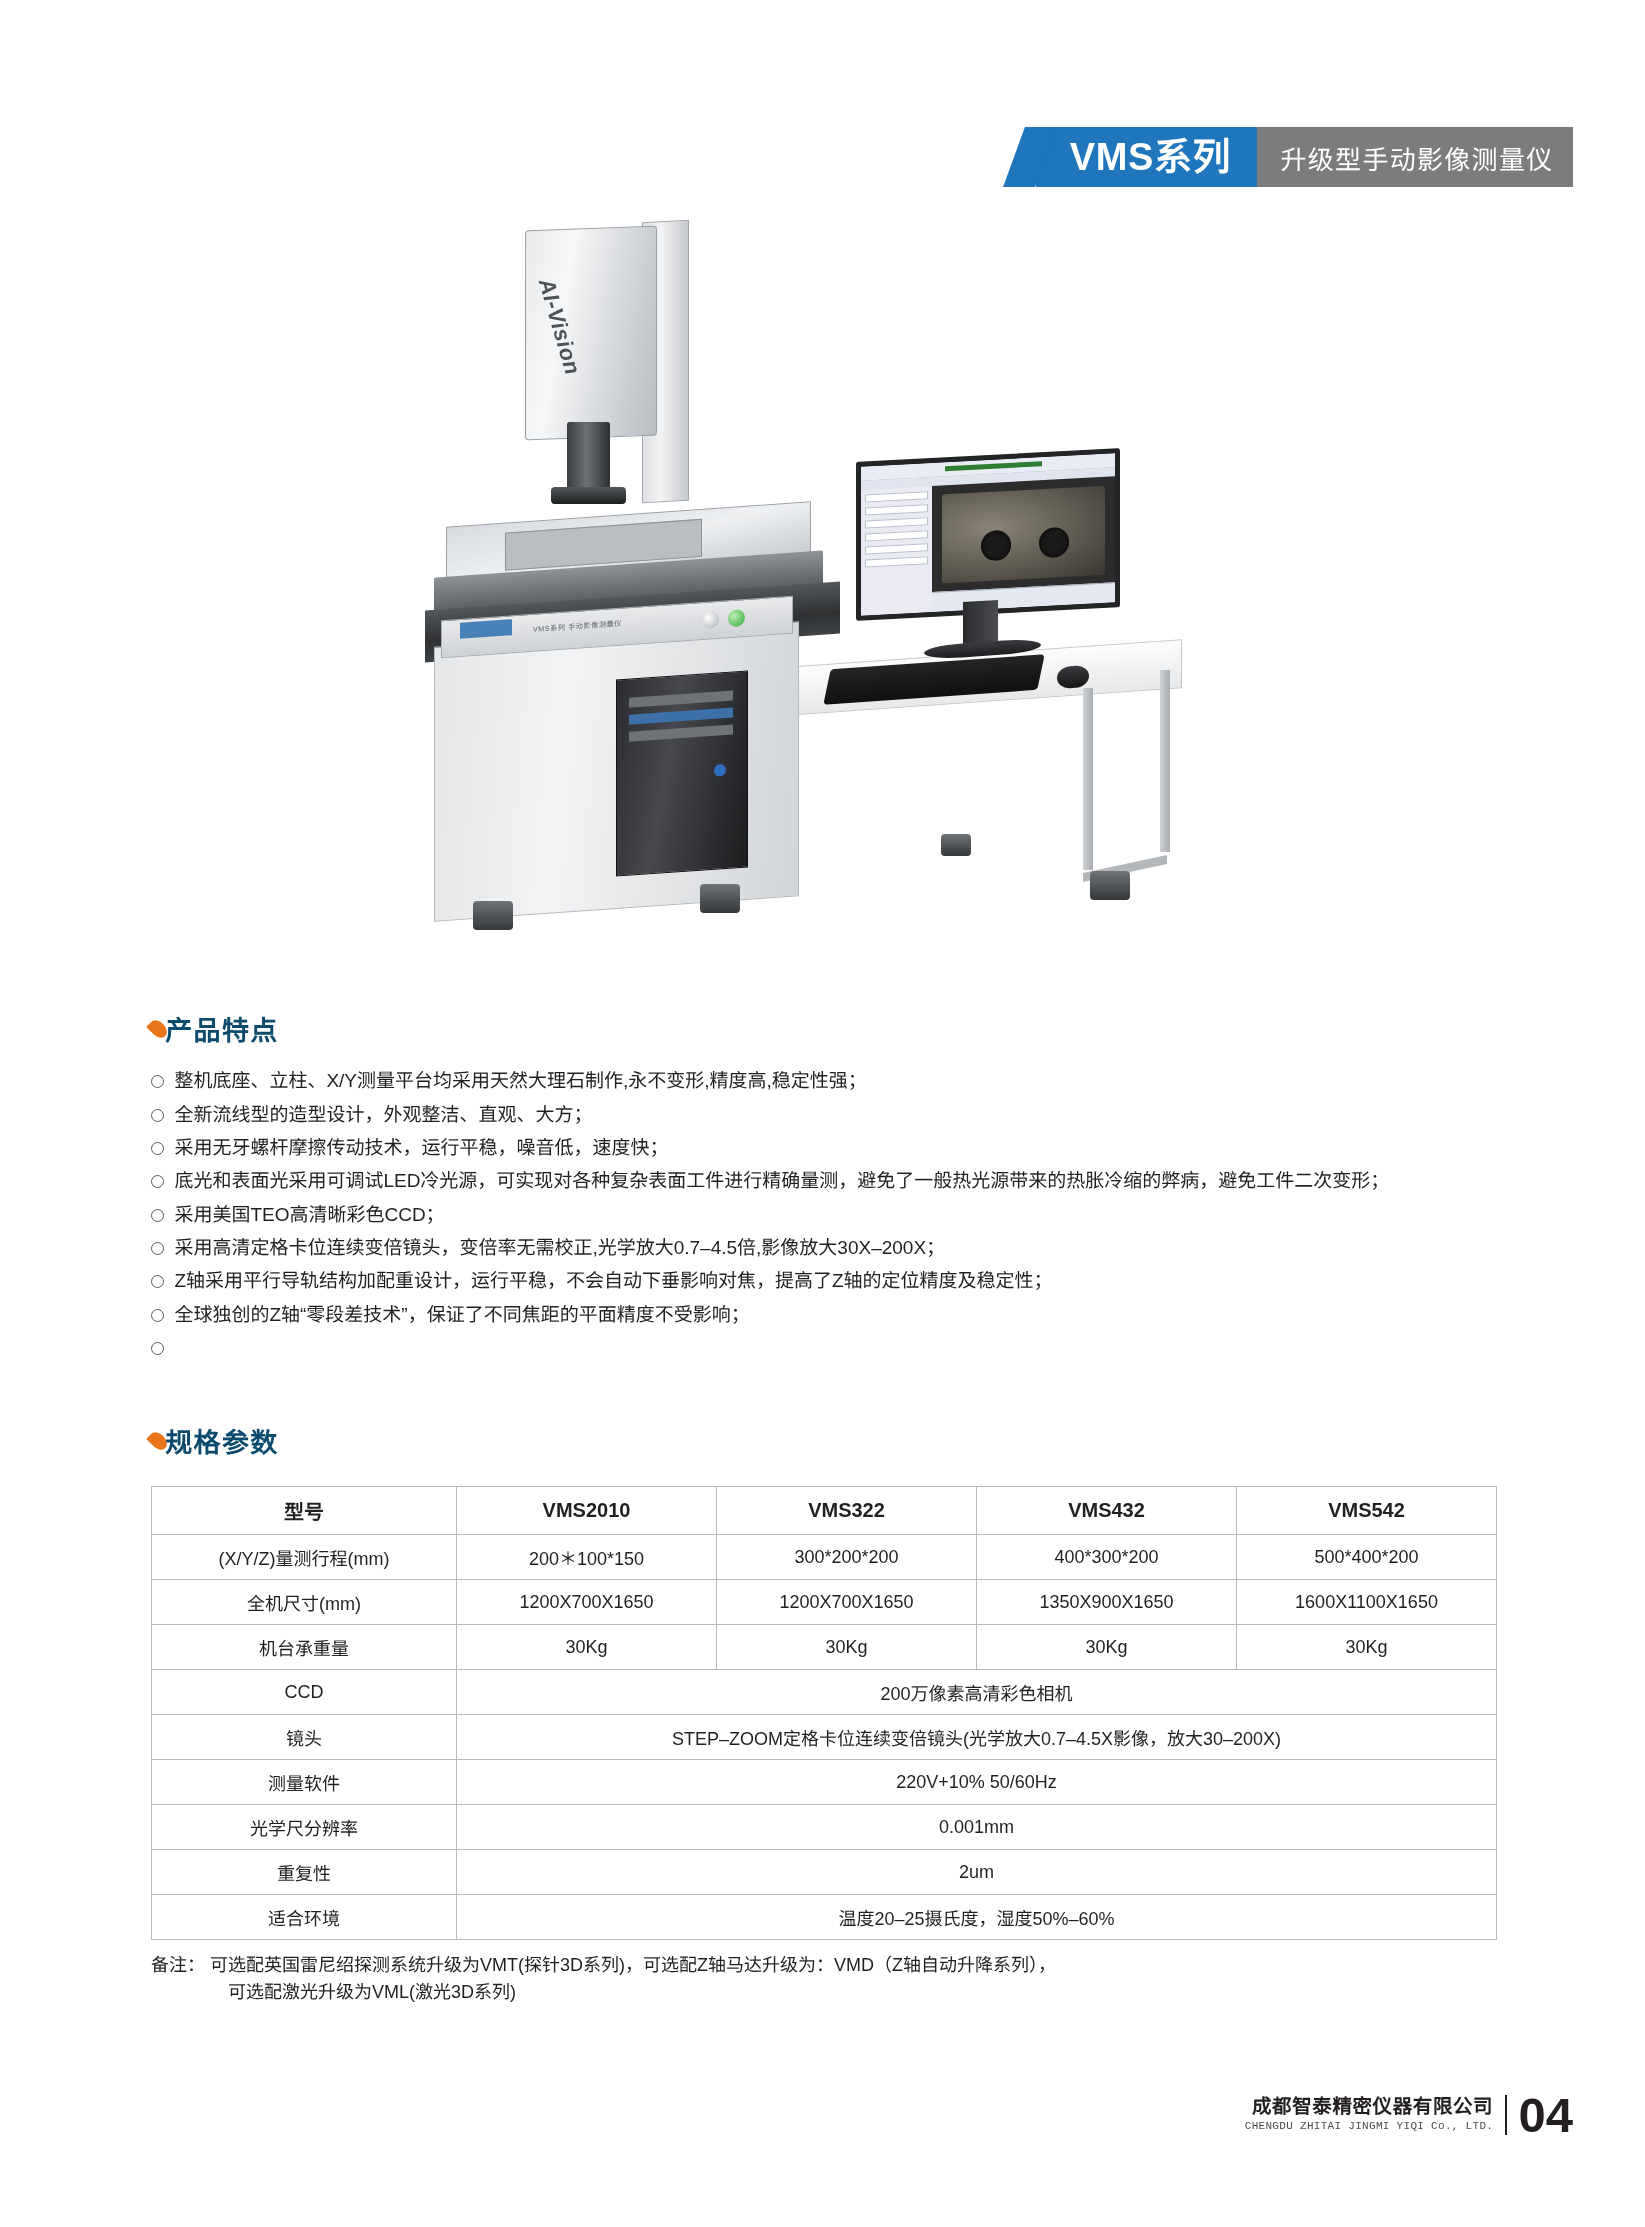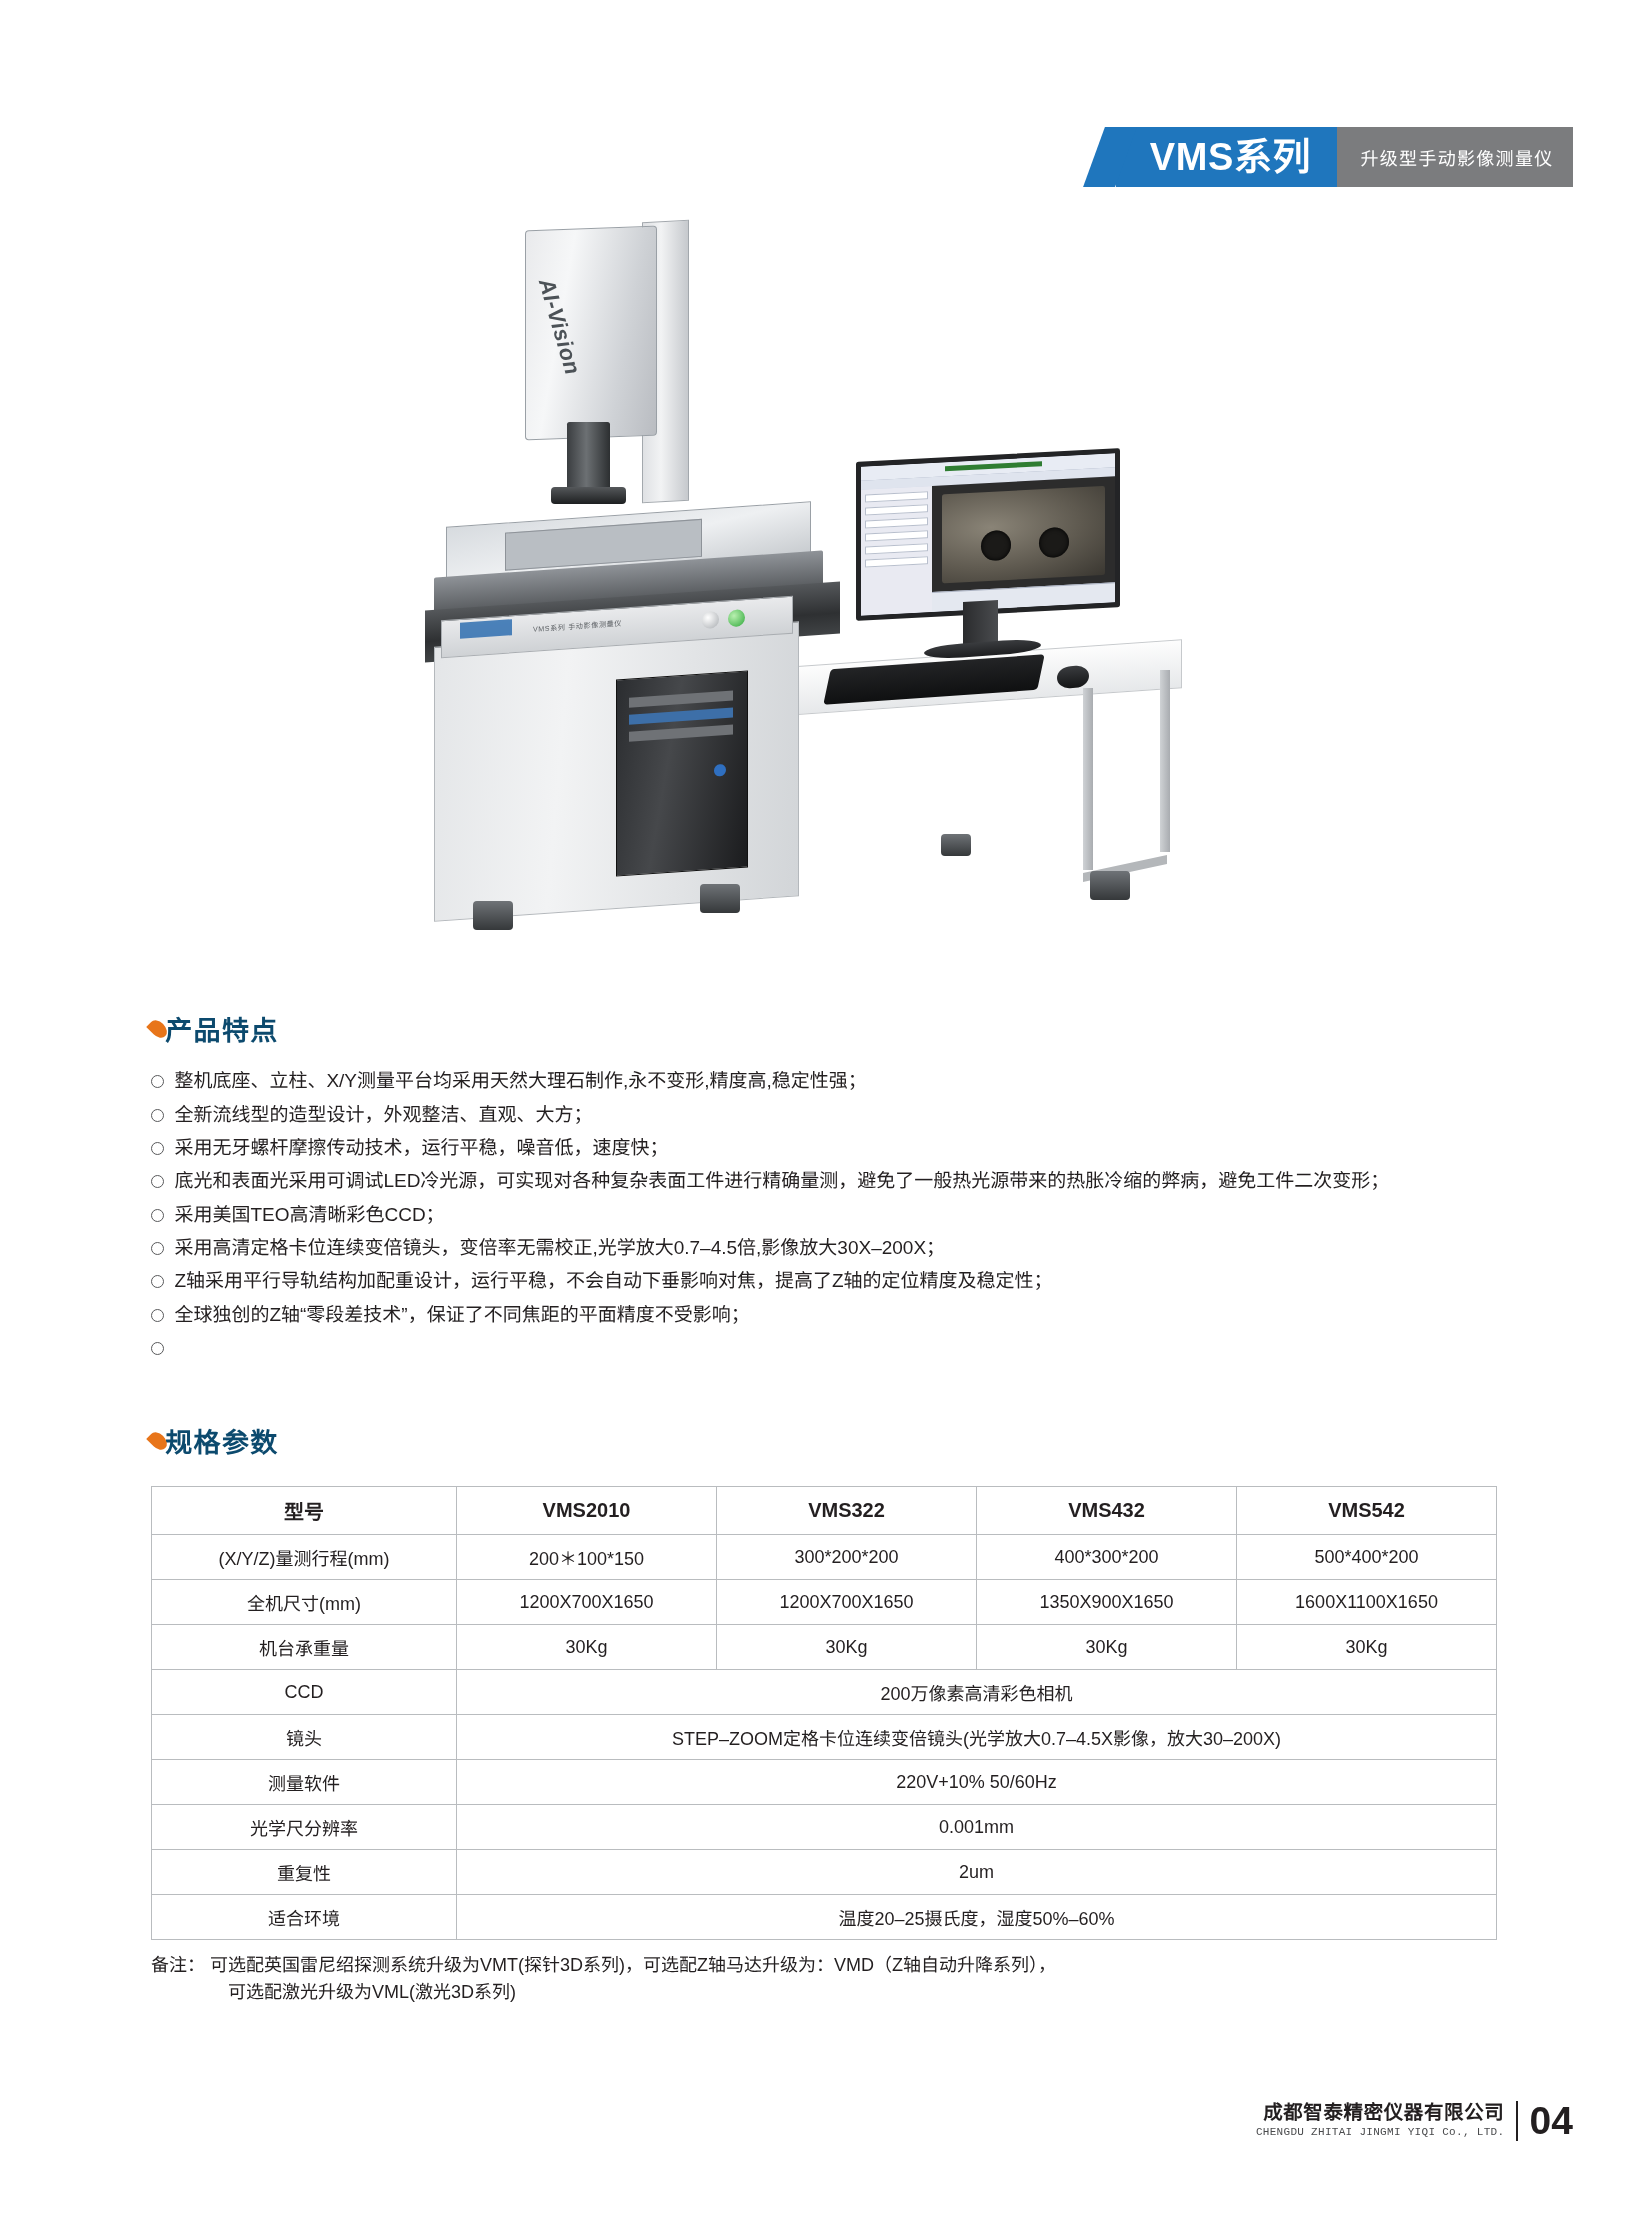--- a/index.html
+++ b/index.html
@@ -43,21 +43,21 @@
     left: -22px;
     top: 0;
     bottom: 0;
     width: 32px;
     background: #1f76bd;
     transform: skewX(-20deg);
   }
   .banner-right {
     background: #7b7c7e;
     color: #ffffff;
-    font-size: 18px;
+    font-size: 26px;
     letter-spacing: 1.3px;
     padding: 0 19.5px 0 23.4px;
     display: flex;
     align-items: center;
   }
 
   
   .photo-area {
     position: absolute;
     left: 337px;
@@ -404,21 +404,21 @@
     right: 73px;
     bottom: 84px;
     display: flex;
     align-items: center;
     gap: 11.7px;
   }
   .footer .names { text-align: right; line-height: 1.25; font-family: Liberation Mono, monospace; }
   .footer .cn { font-size: 19.5px; font-weight: bold; color: #231f20; letter-spacing: 0.6px;}
   .footer .en { font-size: 11px; color: #4a4b4d; letter-spacing: 0.3px;}
   .footer .bar { width: 1.9px; height: 40px; background: #231f20; }
-  .footer .pg { font-size: 39px; font-weight: bold; color: #231f20; }
+  .footer .pg { font-size: 49px; font-weight: bold; color: #231f20; }
 </style>
 </head>
 <body>
 
 <div class="banner">
   <div class="banner-left">VMS系列</div>
   <div class="banner-right">升级型手动影像测量仪</div>
 </div>
 
 <div class="photo-area">

